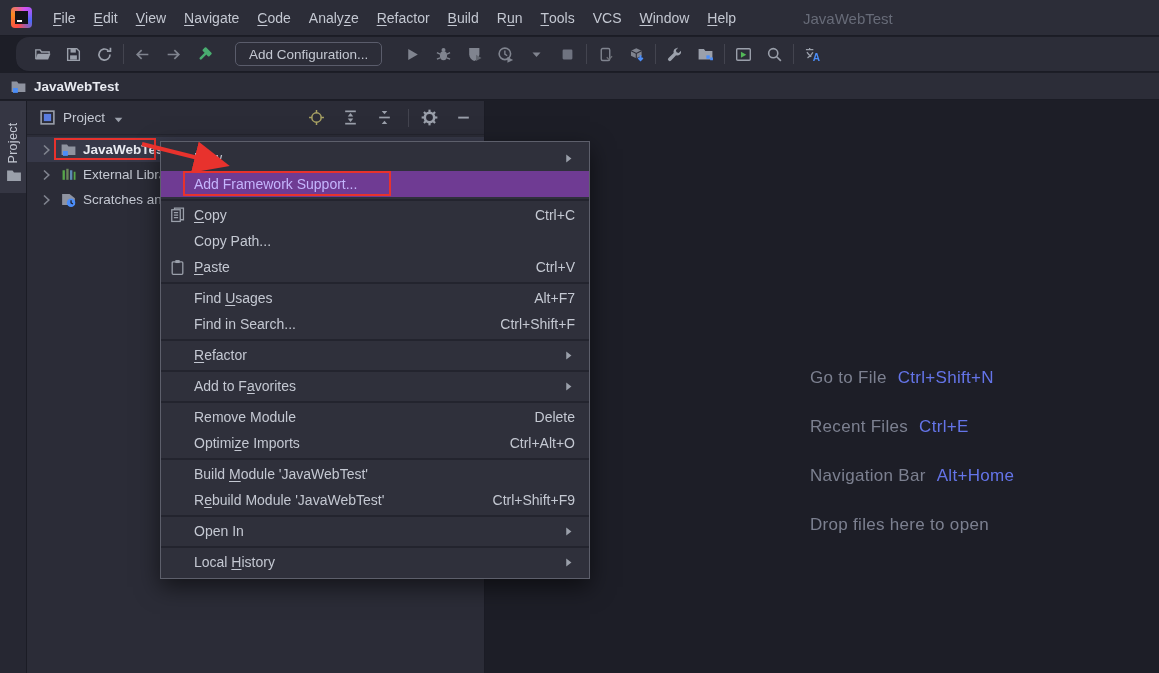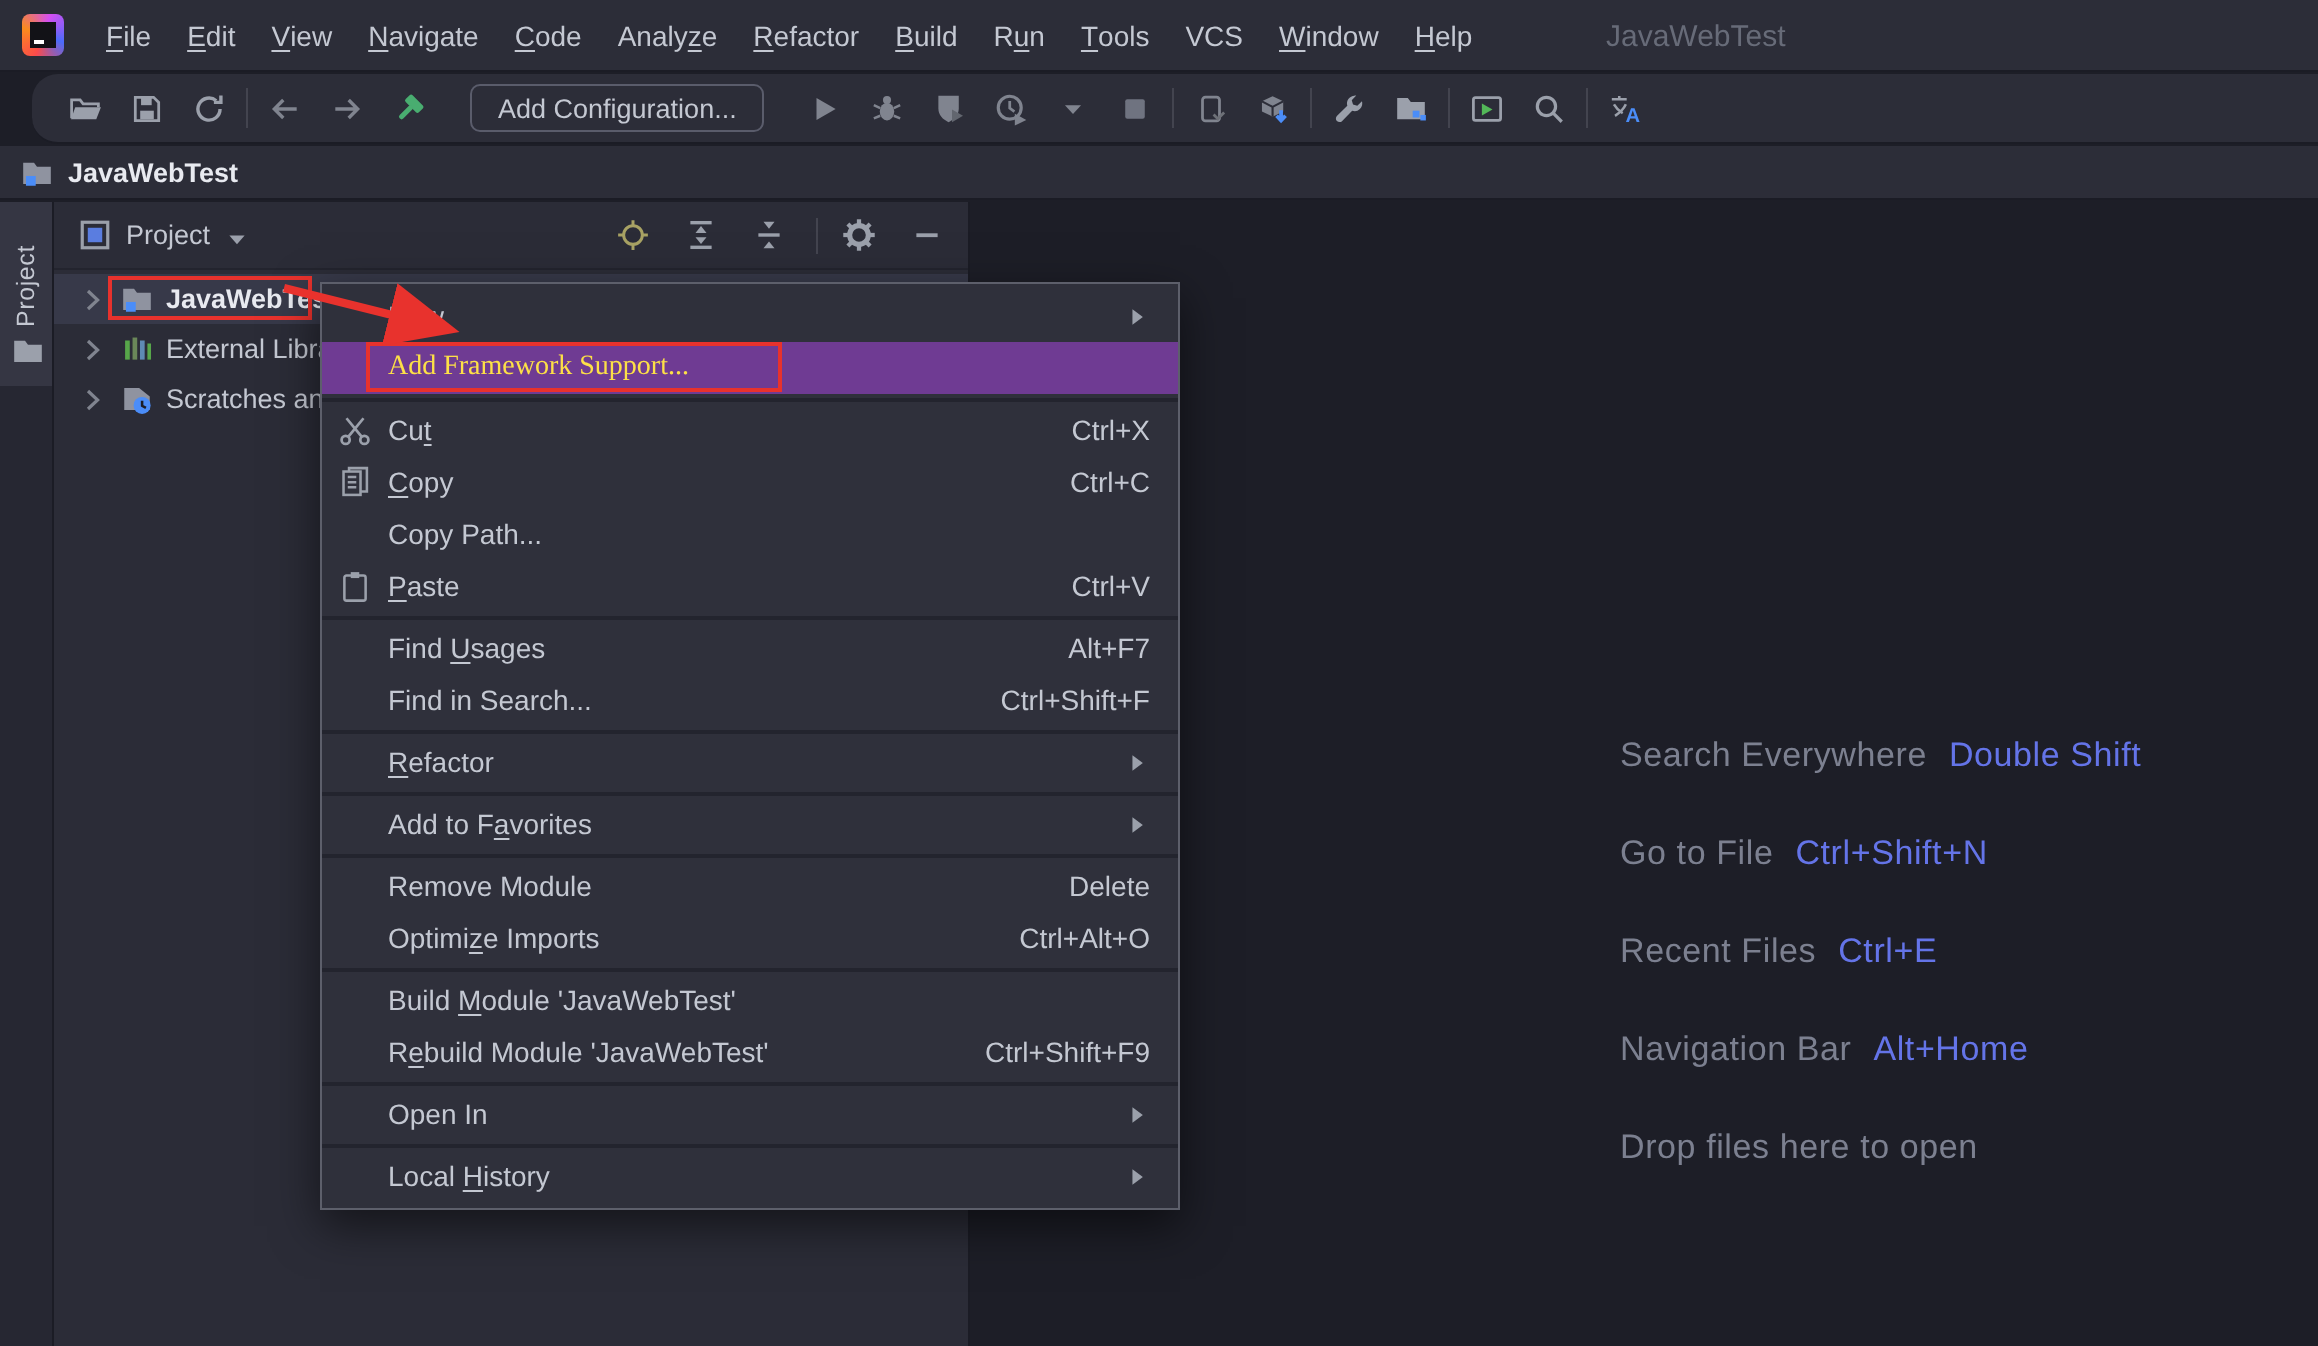--- a/index.html
+++ b/index.html
@@ -71,21 +71,21 @@
   .tree-label.bold{font-weight:bold;color:#e8eaf0;}
   .tree-red-box{position:absolute;left:27px;top:1px;width:102px;height:22px;
     border:2px solid var(--red,#e8322d);box-sizing:border-box;pointer-events:none;}
 
   
   .ctx{position:absolute;left:160px;top:141px;width:430px;background:var(--menu);
     border:1px solid var(--menu-border);box-shadow:0 8px 22px rgba(0,0,0,.55);
     padding:3px 0;box-sizing:border-box;z-index:50;}
   .ctx-item{height:26px;display:flex;align-items:center;padding:0 14px 0 8px;font-size:14px;
     color:var(--text);position:relative;}
-  .ctx-item.selected{background:var(--sel-color,#6f3b93);color:#fde047;font-family:Liberation Serif, serif;}
+  .ctx-item.selected{background:var(--sel-color,#6f3b93);color:#c4b5fd;}
   .ctx-icon{width:17px;height:17px;margin-right:8px;display:inline-flex;flex:none;}
   .ctx-label{white-space:nowrap;}
   .ctx-shortcut{margin-left:auto;white-space:nowrap;}
   .ctx-sub{width:13px;height:13px;margin-left:auto;display:inline-flex;}
   .ctx-sep{height:2px;background:#23242e;margin:1.5px 0;}
   .menu-red-box{position:absolute;left:22px;top:0;width:208px;height:25px;
     border:2px solid var(--red,#e8322d);box-sizing:border-box;pointer-events:none;}
 
   
   .hints{position:absolute;left:810px;top:367px;display:flex;flex-direction:column;gap:28px;}
@@ -392,24 +392,20 @@
             <path d="M10.4 8.8v2.4l1.8 1" stroke="#1d1e27" stroke-width="1.2" fill="none"></path>
           </svg>
         </span>
         <span class="tree-label">Scratches and Consoles</span>
       </div>
     </div>
 </div>
 
 <div class="hints">
     <div class="hint-line">
-      <span class="hint-label">Search Everywhere</span>
-      <span class="hint-key">Double Shift</span>
-    </div>
-    <div class="hint-line">
       <span class="hint-label">Go to File</span>
       <span class="hint-key">Ctrl+Shift+N</span>
     </div>
     <div class="hint-line">
       <span class="hint-label">Recent Files</span>
       <span class="hint-key">Ctrl+E</span>
     </div>
     <div class="hint-line">
       <span class="hint-label">Navigation Bar</span>
       <span class="hint-key">Alt+Home</span>
@@ -429,31 +425,20 @@
         </svg>
       </span>
     </div>
     <div class="ctx-item selected">
       <span class="ctx-icon"></span>
       <span class="ctx-label">Add Framework Support...</span>
       <span class="ctx-shortcut"></span>
       <div class="menu-red-box"></div>
     </div>
     <div class="ctx-sep"></div>
-    <div class="ctx-item">
-      <span class="ctx-icon">
-        <svg viewBox="0 0 16 16" stroke="#9ba0ab" stroke-width="1.3" fill="none">
-          <circle cx="3.6" cy="12.2" r="1.9"></circle>
-          <circle cx="12.4" cy="12.2" r="1.9"></circle>
-          <path d="M4.9 10.7 12 2M11.1 10.7 4 2"></path>
-        </svg>
-      </span>
-      <span class="ctx-label">Cu<u>t</u></span>
-      <span class="ctx-shortcut">Ctrl+X</span>
-    </div>
     <div class="ctx-item">
       <span class="ctx-icon">
         <svg viewBox="0 0 16 16" fill="none" stroke="#9ba0ab" stroke-width="1.2">
           <rect x="2.6" y="2.6" width="8" height="11"></rect>
           <path d="M5.2 2.6V1h8.4v11h-3"></path>
           <path d="M4.6 5.2h4M4.6 7.6h4M4.6 10h4"></path>
         </svg>
       </span>
       <span class="ctx-label"><u>C</u>opy</span>
       <span class="ctx-shortcut">Ctrl+C</span>

